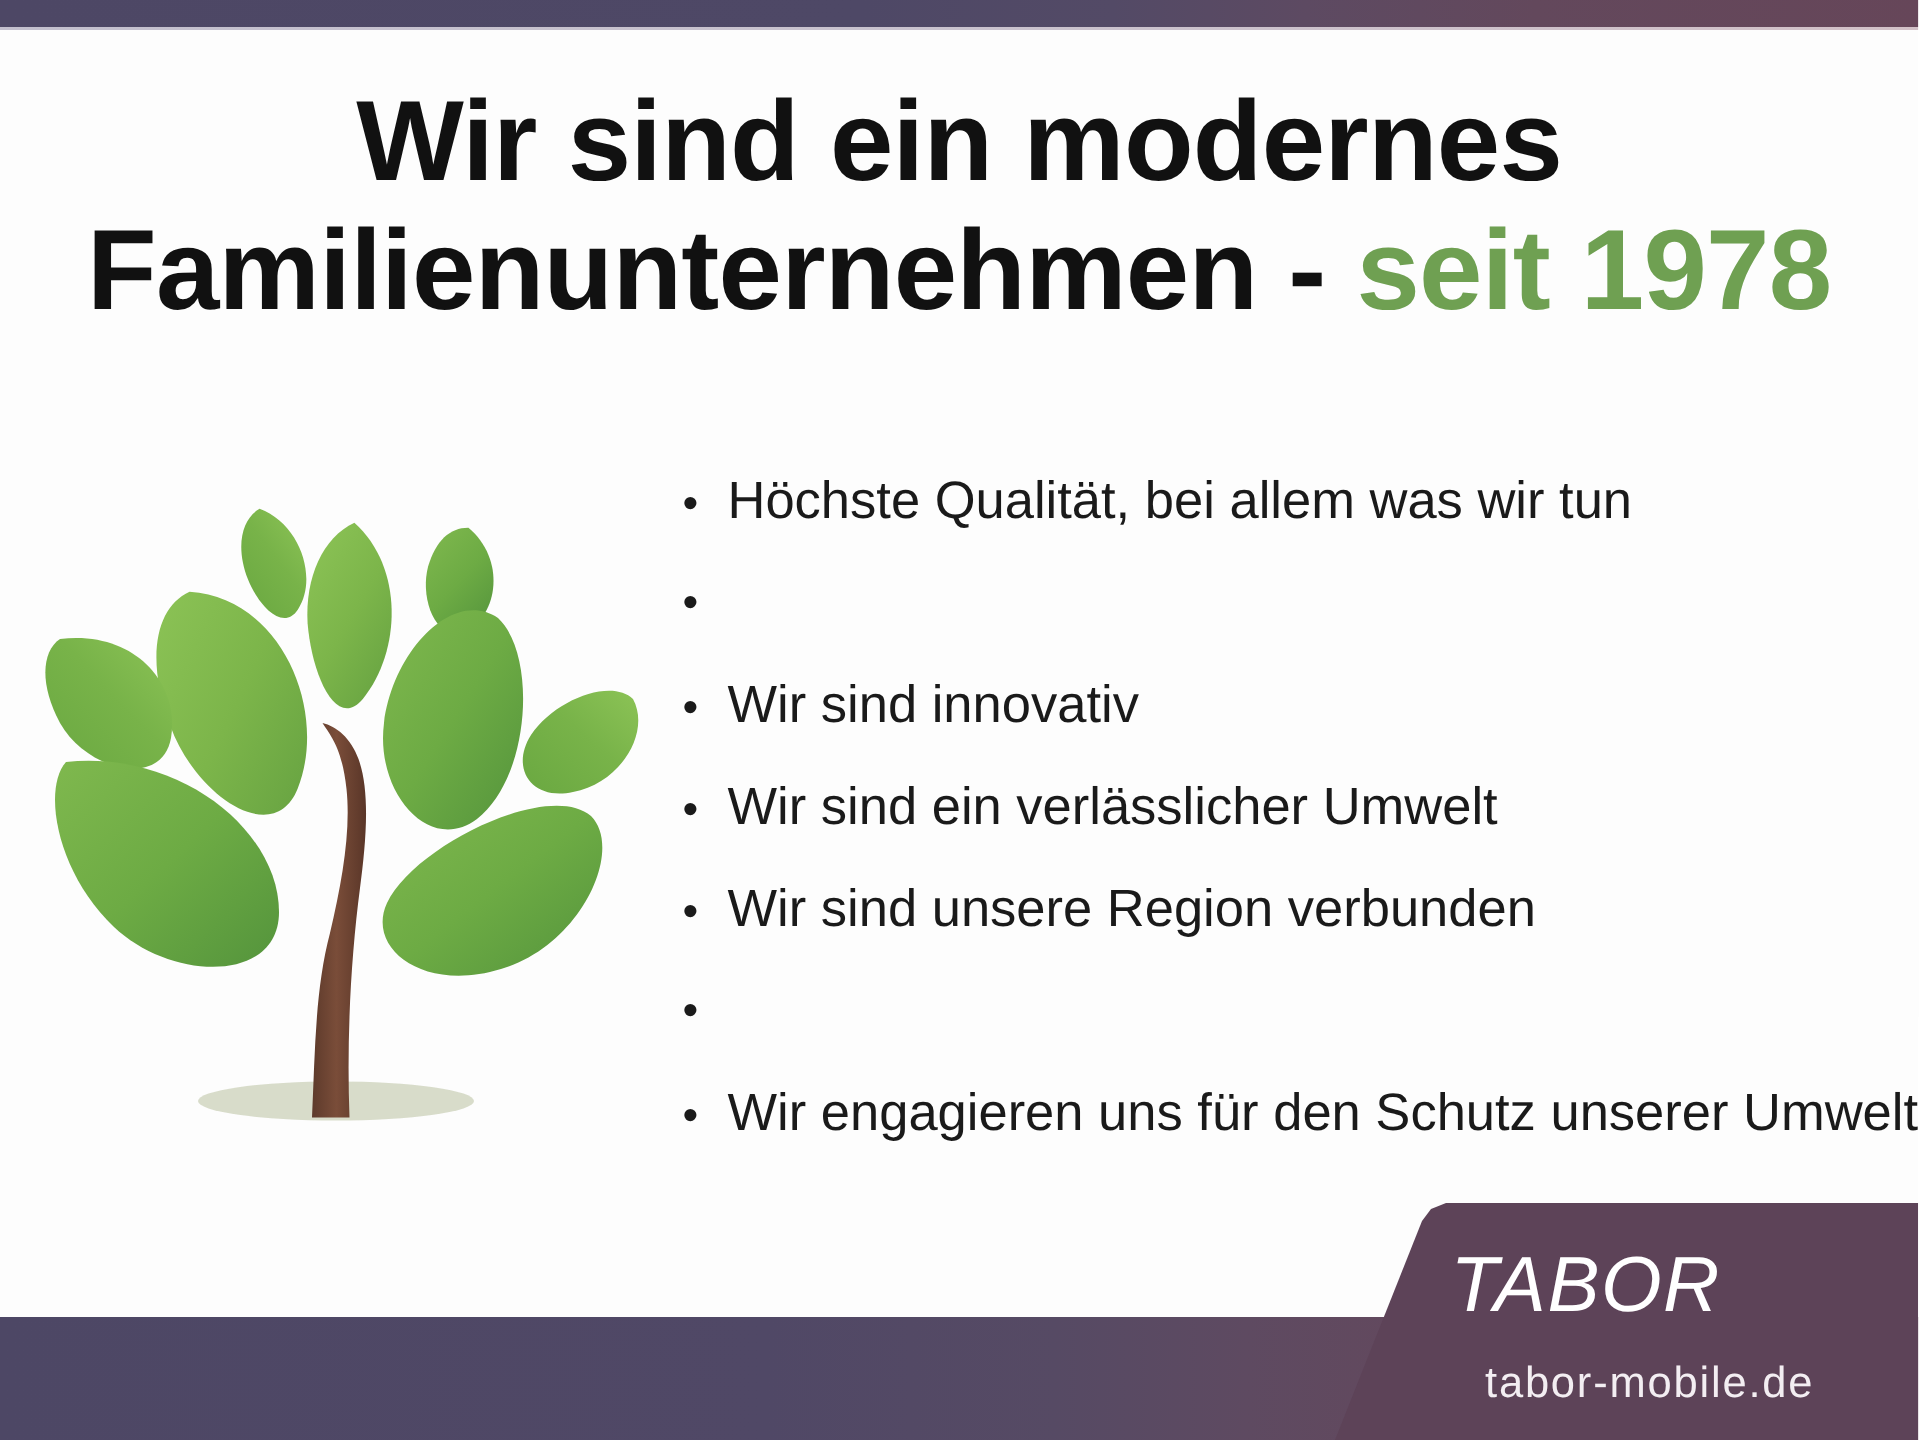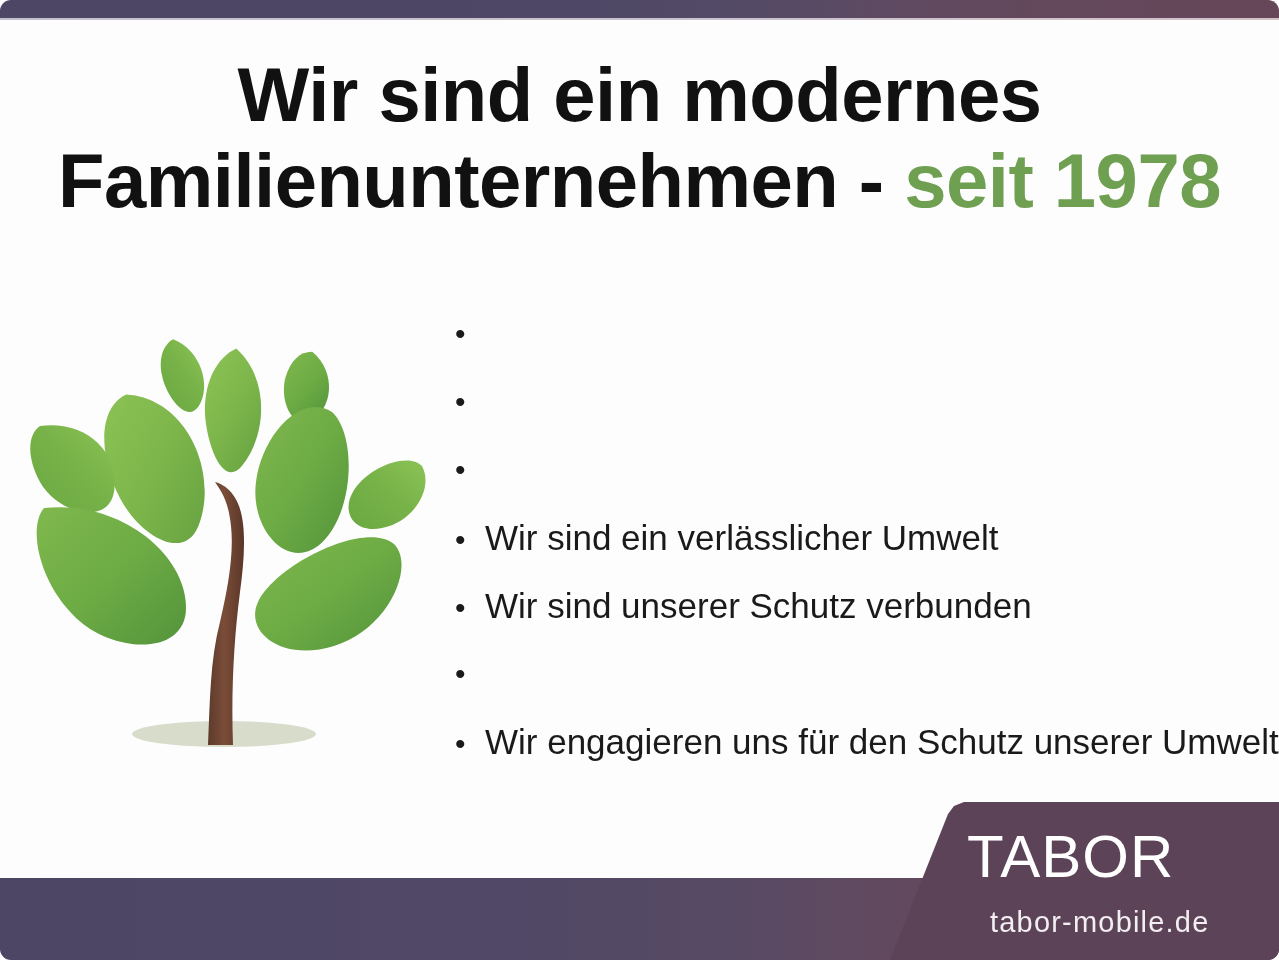--- a/index.html
+++ b/index.html
@@ -12,21 +12,20 @@
     font-family: "Liberation Sans", sans-serif;
     -webkit-font-smoothing: antialiased;
   }
 
   .slide {
     position: relative;
     width: 1279px;
     height: 960px;
     background: #fdfdfd;
     overflow: hidden;
-    border-radius: 11px;
   }
 
   
   .top-bar {
     position: absolute;
     top: 0;
     left: 0;
     width: 1279px;
     height: 18px;
     background: linear-gradient(
@@ -160,27 +159,28 @@
         58px 12px,
         64px 4px,
         74px 0px,
         100% 0px,
         100% 100%);
   }
   .logo-wordmark {
     position: absolute;
     left: 967px;
     top: 818px;
-    font-size: 60px;
+    font-size: 52px;
     line-height: 78px;
     font-weight: 400;
     letter-spacing: 1px;
     color: #ffffff;
     font-stretch: condensed;
     white-space: nowrap;
+    font-style: italic;
   }
   .logo-url {
     position: absolute;
     left: 990px;
     top: 905px;
     font-size: 29px;
     line-height: 34px;
     letter-spacing: 1.2px;
     color: #f3eef2;
     white-space: nowrap;
@@ -268,34 +268,36 @@
 
       <g>
         <path fill="url(#lfB)" d="M366 214 C388 236 360 300 306 316 C254 332 216 302 230 272 C248 234 338 190 366 214 Z"></path>
       </g>
     </svg>
   </div>
 
   <ul class="bullets">
     <li class="bullet-row">
       <span class="bullet-dot">•</span>
-    </li>
-    <li class="bullet-row">
-      <span class="bullet-dot">•</span>
-    </li>
-    <li class="bullet-row">
-      <span class="bullet-dot">•</span>
+      <span class="bullet-text">Höchste Qualität, bei allem was wir tun</span>
+    </li>
+    <li class="bullet-row">
+      <span class="bullet-dot">•</span>
+    </li>
+    <li class="bullet-row">
+      <span class="bullet-dot">•</span>
+      <span class="bullet-text">Wir sind innovativ</span>
     </li>
     <li class="bullet-row">
       <span class="bullet-dot">•</span>
       <span class="bullet-text">Wir sind ein verlässlicher Umwelt</span>
     </li>
     <li class="bullet-row">
       <span class="bullet-dot">•</span>
-      <span class="bullet-text">Wir sind unserer Schutz verbunden</span>
+      <span class="bullet-text">Wir sind unsere Region verbunden</span>
     </li>
     <li class="bullet-row">
       <span class="bullet-dot">•</span>
     </li>
     <li class="bullet-row">
       <span class="bullet-dot">•</span>
       <span class="bullet-text">Wir engagieren uns für den Schutz unserer Umwelt</span>
     </li>
   </ul>
 

